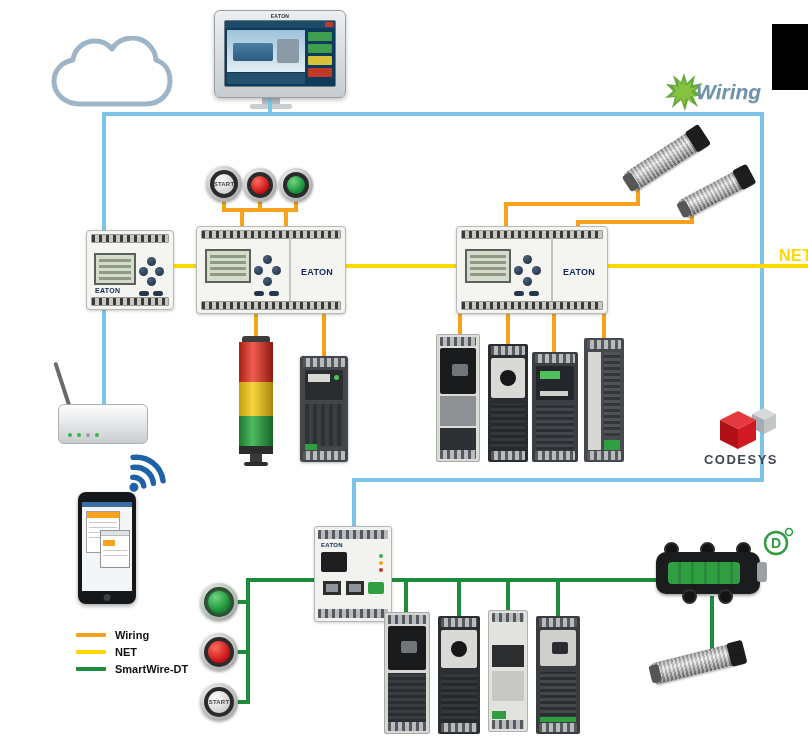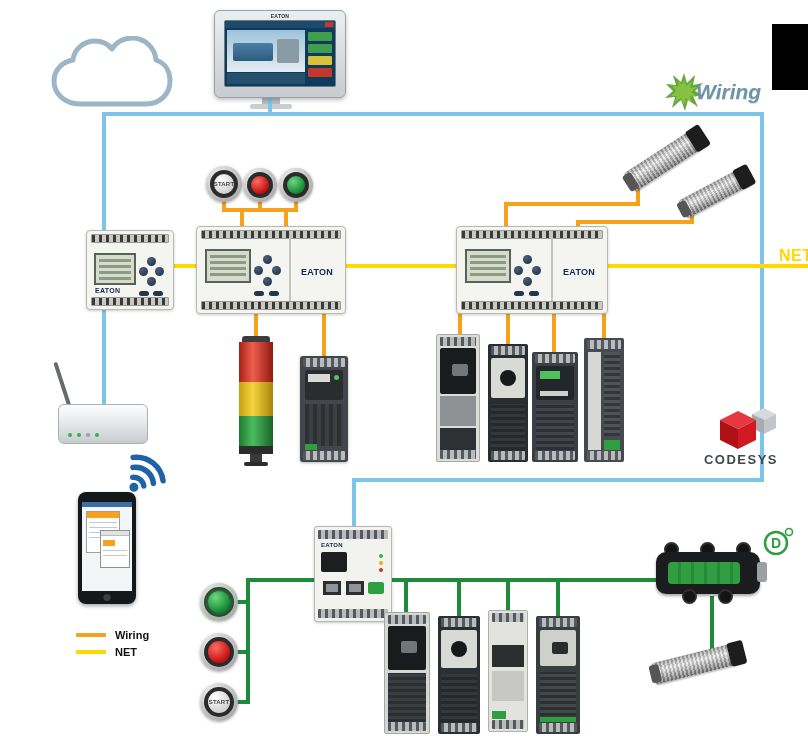--- a/index.html
+++ b/index.html
@@ -424,15 +424,19 @@
 
   <div class="comp" style="left:76px;top:626px;width:140px">
     <div class="lrow">
       <span class="lswatch" style="background: rgb(247, 161, 29);"></span>
       <span class="llabel">Wiring</span>
     </div>
     <div class="lrow">
       <span class="lswatch" style="background: rgb(255, 216, 0);"></span>
       <span class="llabel">NET</span>
     </div>
+    <div class="lrow">
+      <span class="lswatch" style="background: rgb(30, 138, 60);"></span>
+      <span class="llabel">SmartWire-DT</span>
+    </div>
   </div>
 
 </div>
 
 </body></html>

